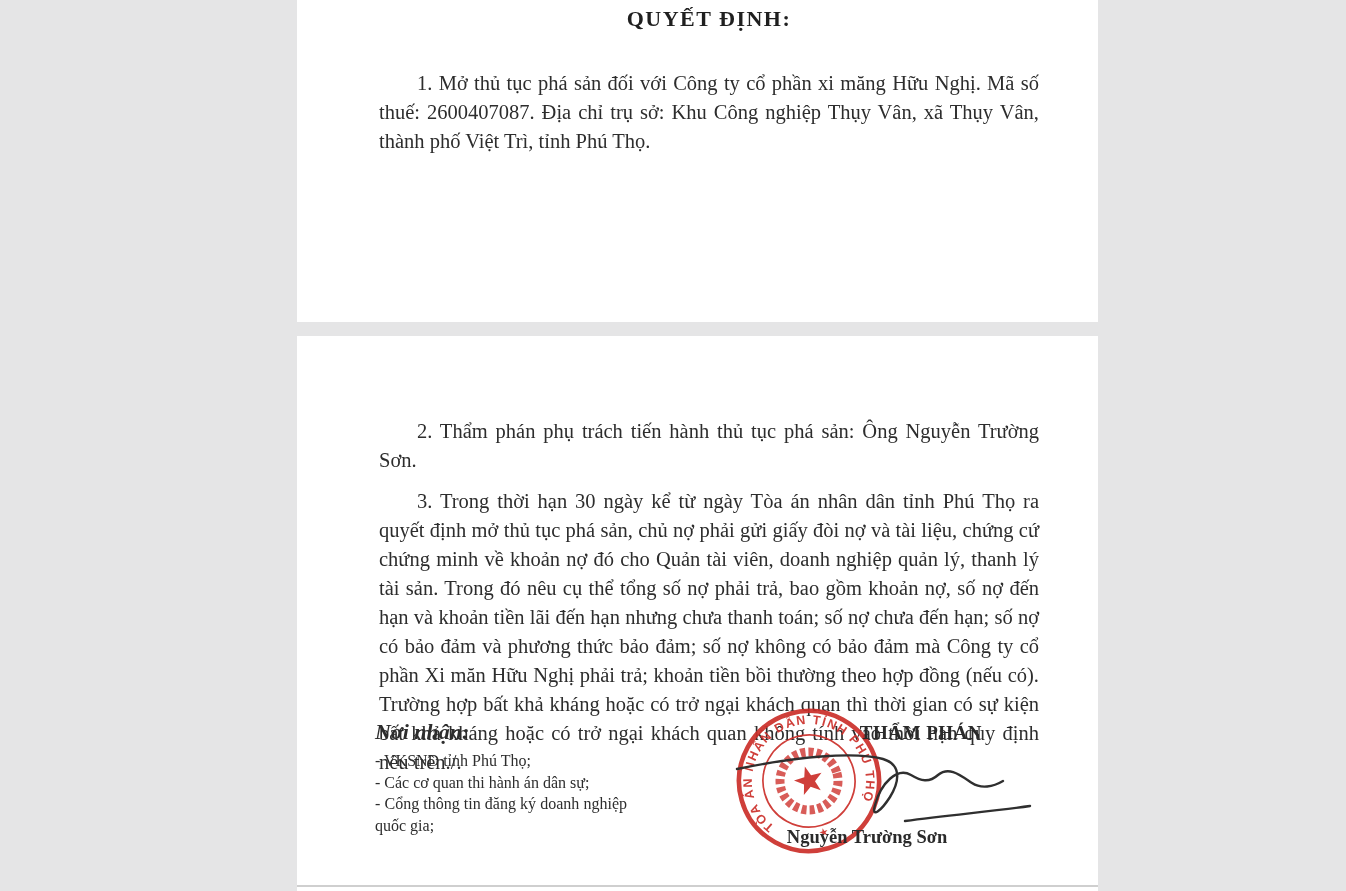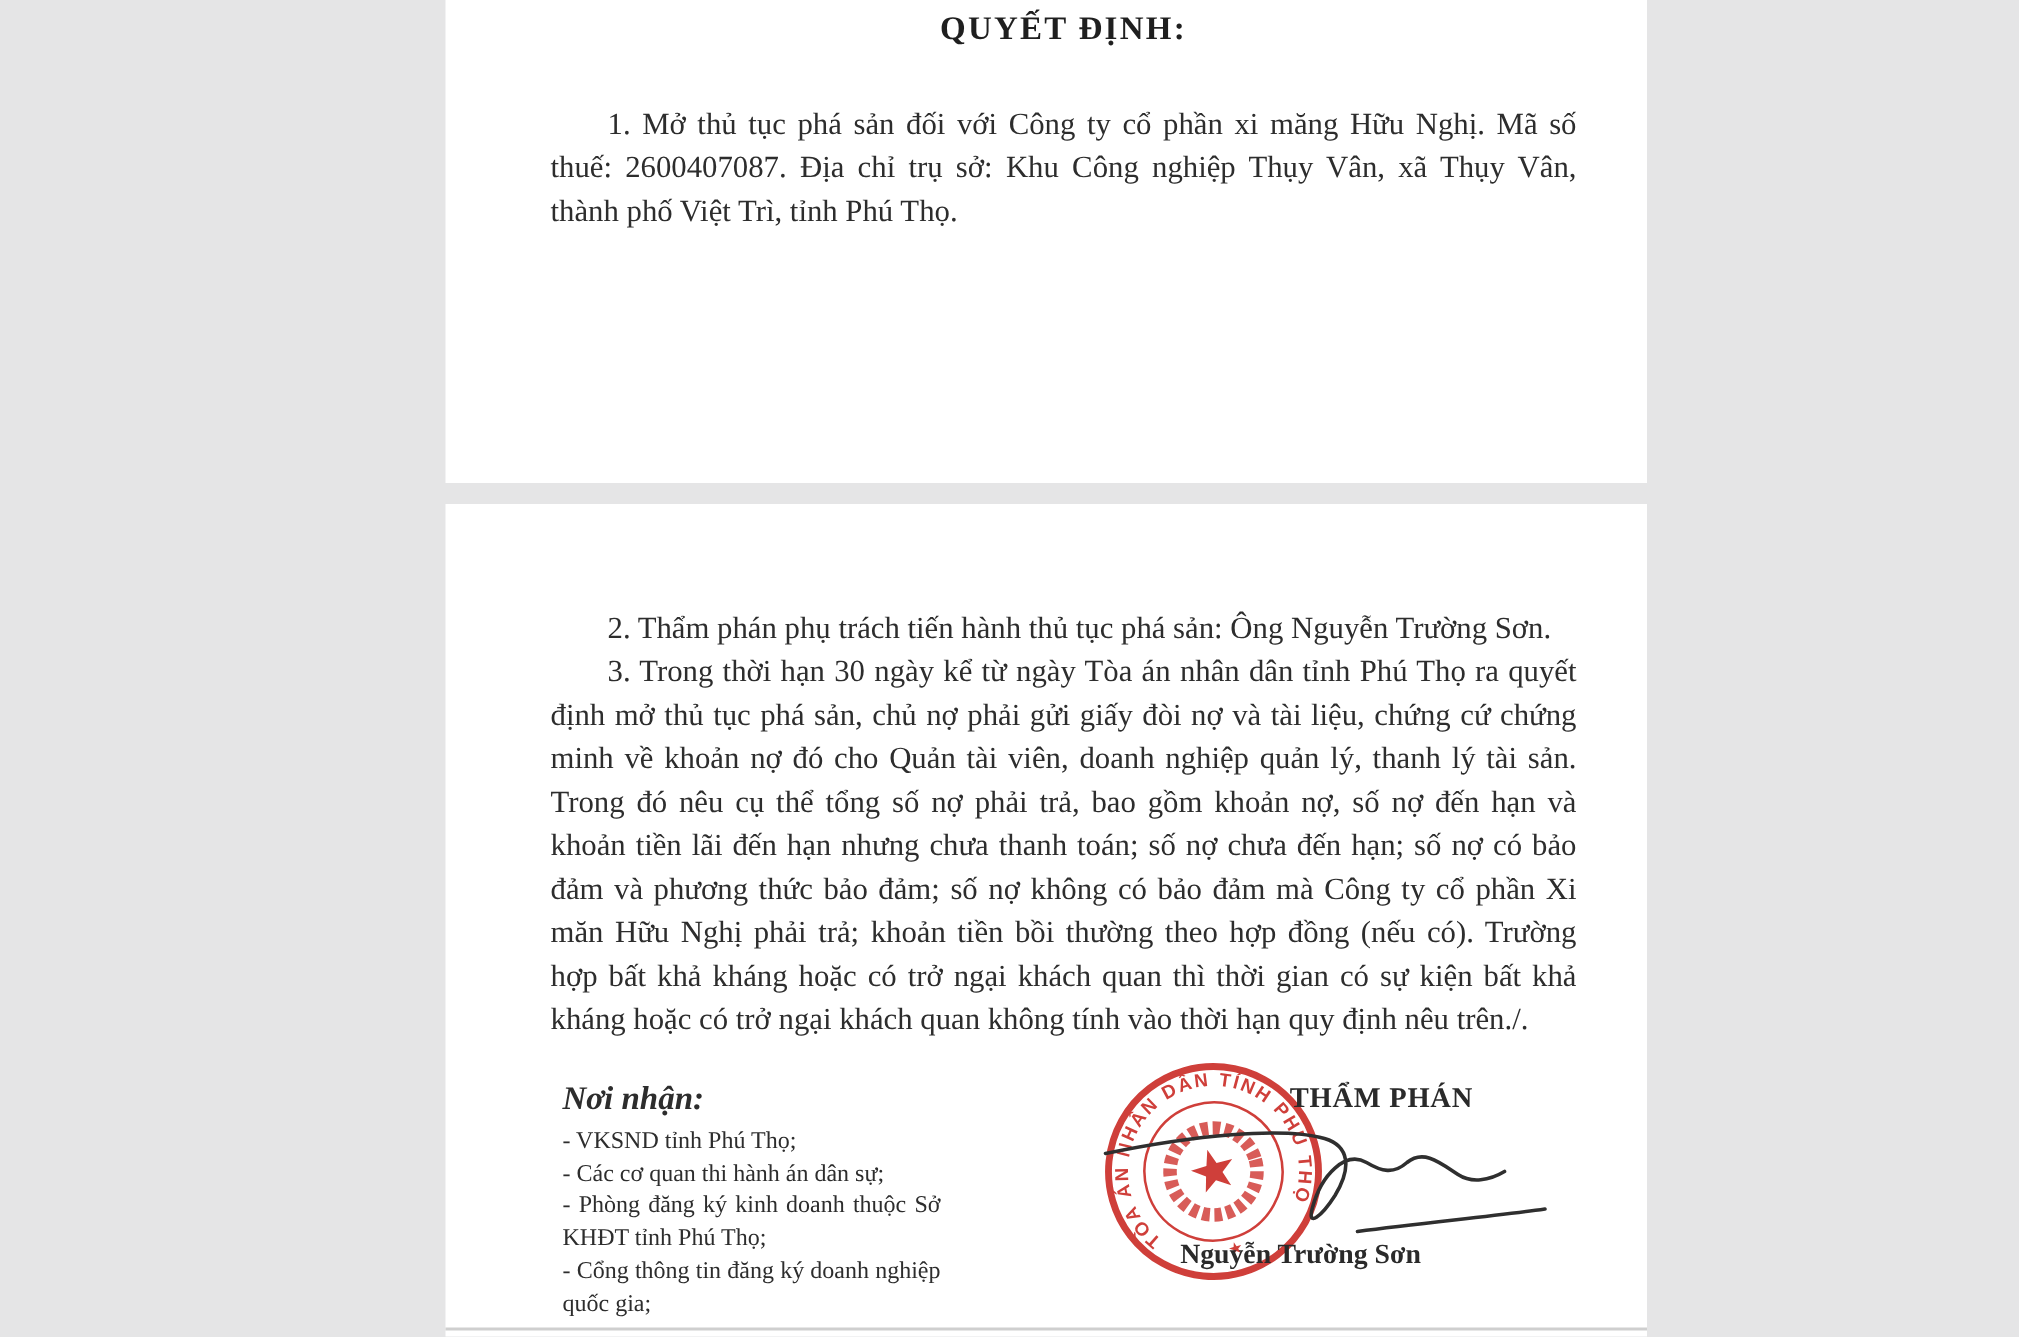--- a/index.html
+++ b/index.html
@@ -19,21 +19,21 @@
   .textblock { position:absolute; left:70px; right:47px; color:#2d2d2d; }
   .page1 .textblock { top:6px; }
   .page2 .textblock { top:69px; }
 
   .doc-heading {
     font-size:22px; font-weight:bold; letter-spacing:1.5px;
     text-align:center; color:#1f1f1f; margin:0 0 37px 0;
   }
   .body-par {
     font-size:20.5px; line-height:29px; text-align:justify;
-    text-indent:38px; margin:0;
+    text-indent:38px; margin:12px;
   }
 
   
   .recipients {
     position:absolute; left:78px; top:383px; width:252px; color:#2d2d2d;
   }
   .recip-label {
     font-size:22px; font-weight:bold; font-style:italic; margin-bottom:5px;
   }
   .recip-item {
@@ -74,21 +74,20 @@
   <div class="page page2">
     <div class="textblock">
       <p class="body-par">2. Thẩm phán phụ trách tiến hành thủ tục phá sản: Ông Nguyễn Trường Sơn.</p>
       <p class="body-par">3. Trong thời hạn 30 ngày kể từ ngày Tòa án nhân dân tỉnh Phú Thọ ra quyết định mở thủ tục phá sản, chủ nợ phải gửi giấy đòi nợ và tài liệu, chứng cứ chứng minh về khoản nợ đó cho Quản tài viên, doanh nghiệp quản lý, thanh lý tài sản. Trong đó nêu cụ thể tổng số nợ phải trả, bao gồm khoản nợ, số nợ đến hạn và khoản tiền lãi đến hạn nhưng chưa thanh toán; số nợ chưa đến hạn; số nợ có bảo đảm và phương thức bảo đảm; số nợ không có bảo đảm mà Công ty cổ phần Xi măn Hữu Nghị phải trả; khoản tiền bồi thường theo hợp đồng (nếu có). Trường hợp bất khả kháng hoặc có trở ngại khách quan thì thời gian có sự kiện bất khả kháng hoặc có trở ngại khách quan không tính vào thời hạn quy định nêu trên./.</p>
     </div>
 
     <div class="recipients">
       <div class="recip-label">Nơi nhận:</div>
       <div class="recip-item">- VKSND tỉnh Phú Thọ;</div>
       <div class="recip-item">- Các cơ quan thi hành án dân sự;</div>
-      <div class="recip-item">- Phòng đăng ký kinh doanh thuộc Sở KHĐT tỉnh Phú Thọ;</div>
       <div class="recip-item">- Cổng thông tin đăng ký doanh nghiệp quốc gia;</div>
     </div>
 
     <svg class="seal-svg" width="152" height="152" viewBox="0 0 152 152">
       <defs>
         <path id="ringArc" d="M 30.5 110.3 A 57 57 0 1 1 121.5 110.3" fill="none"></path>
       </defs>
       <g fill="none" stroke="#cc2f2a">
         <circle cx="76" cy="76" r="70" stroke-width="4.6"></circle>
         <circle cx="76" cy="76" r="46" stroke-width="1.7"></circle>

